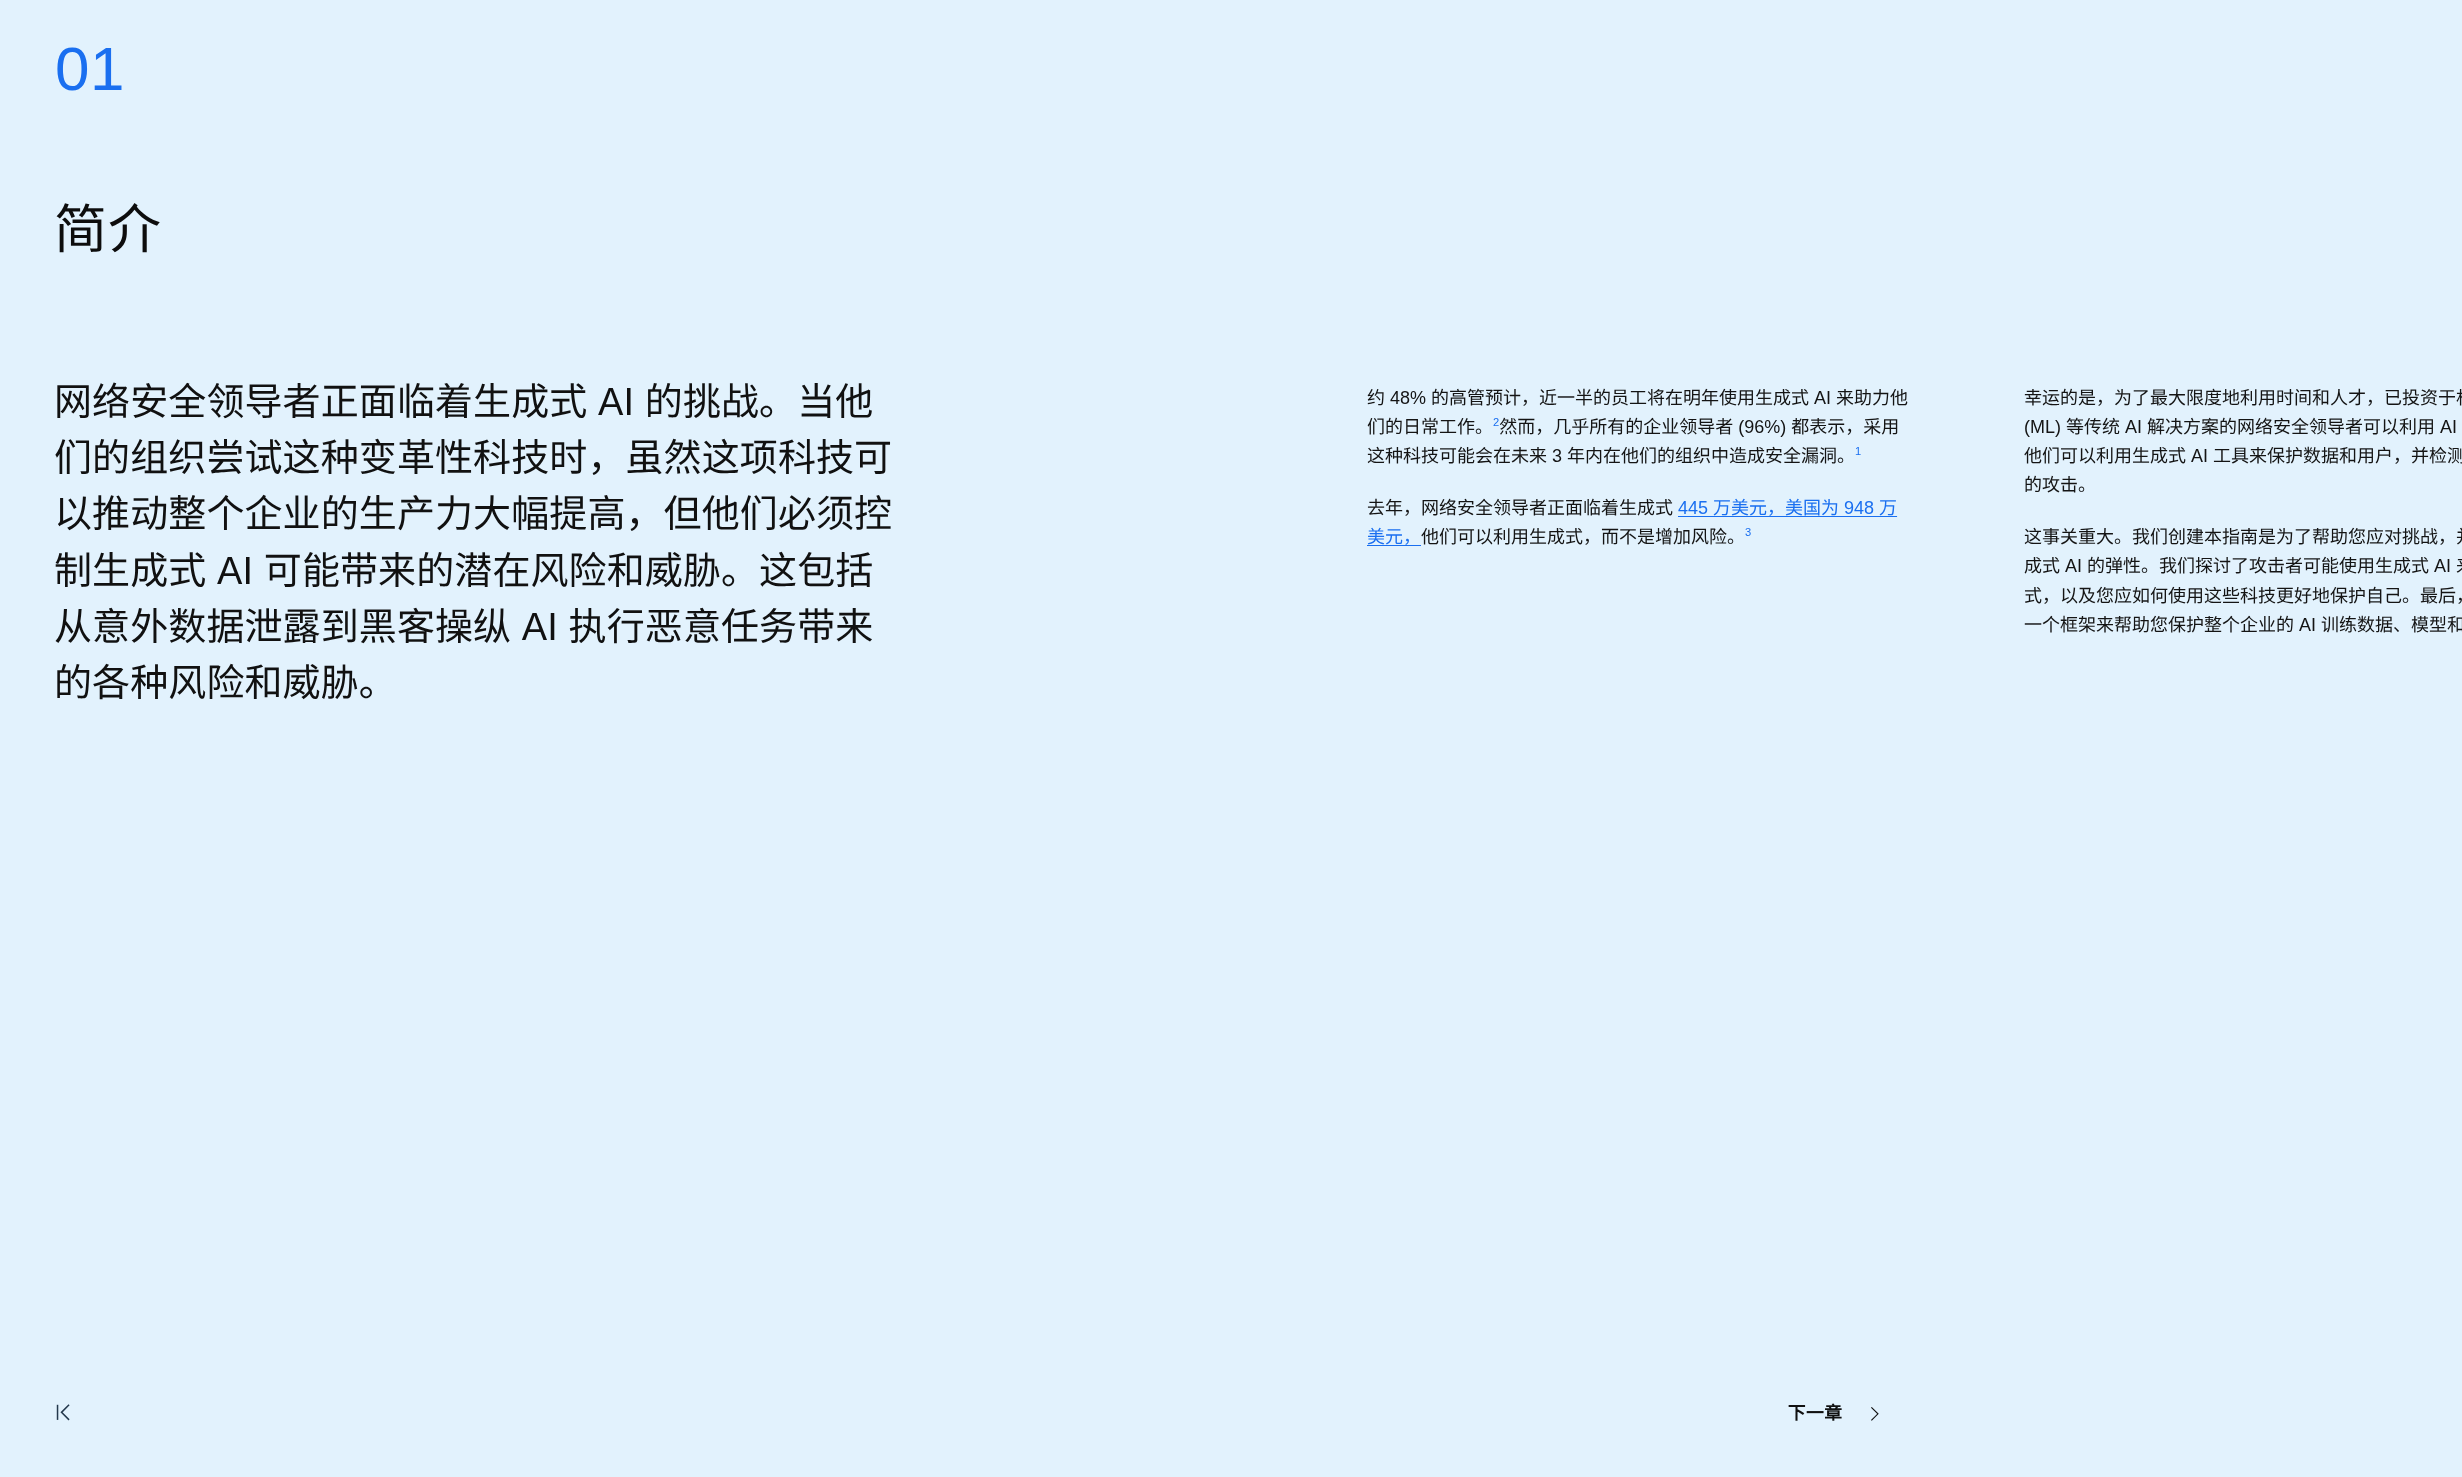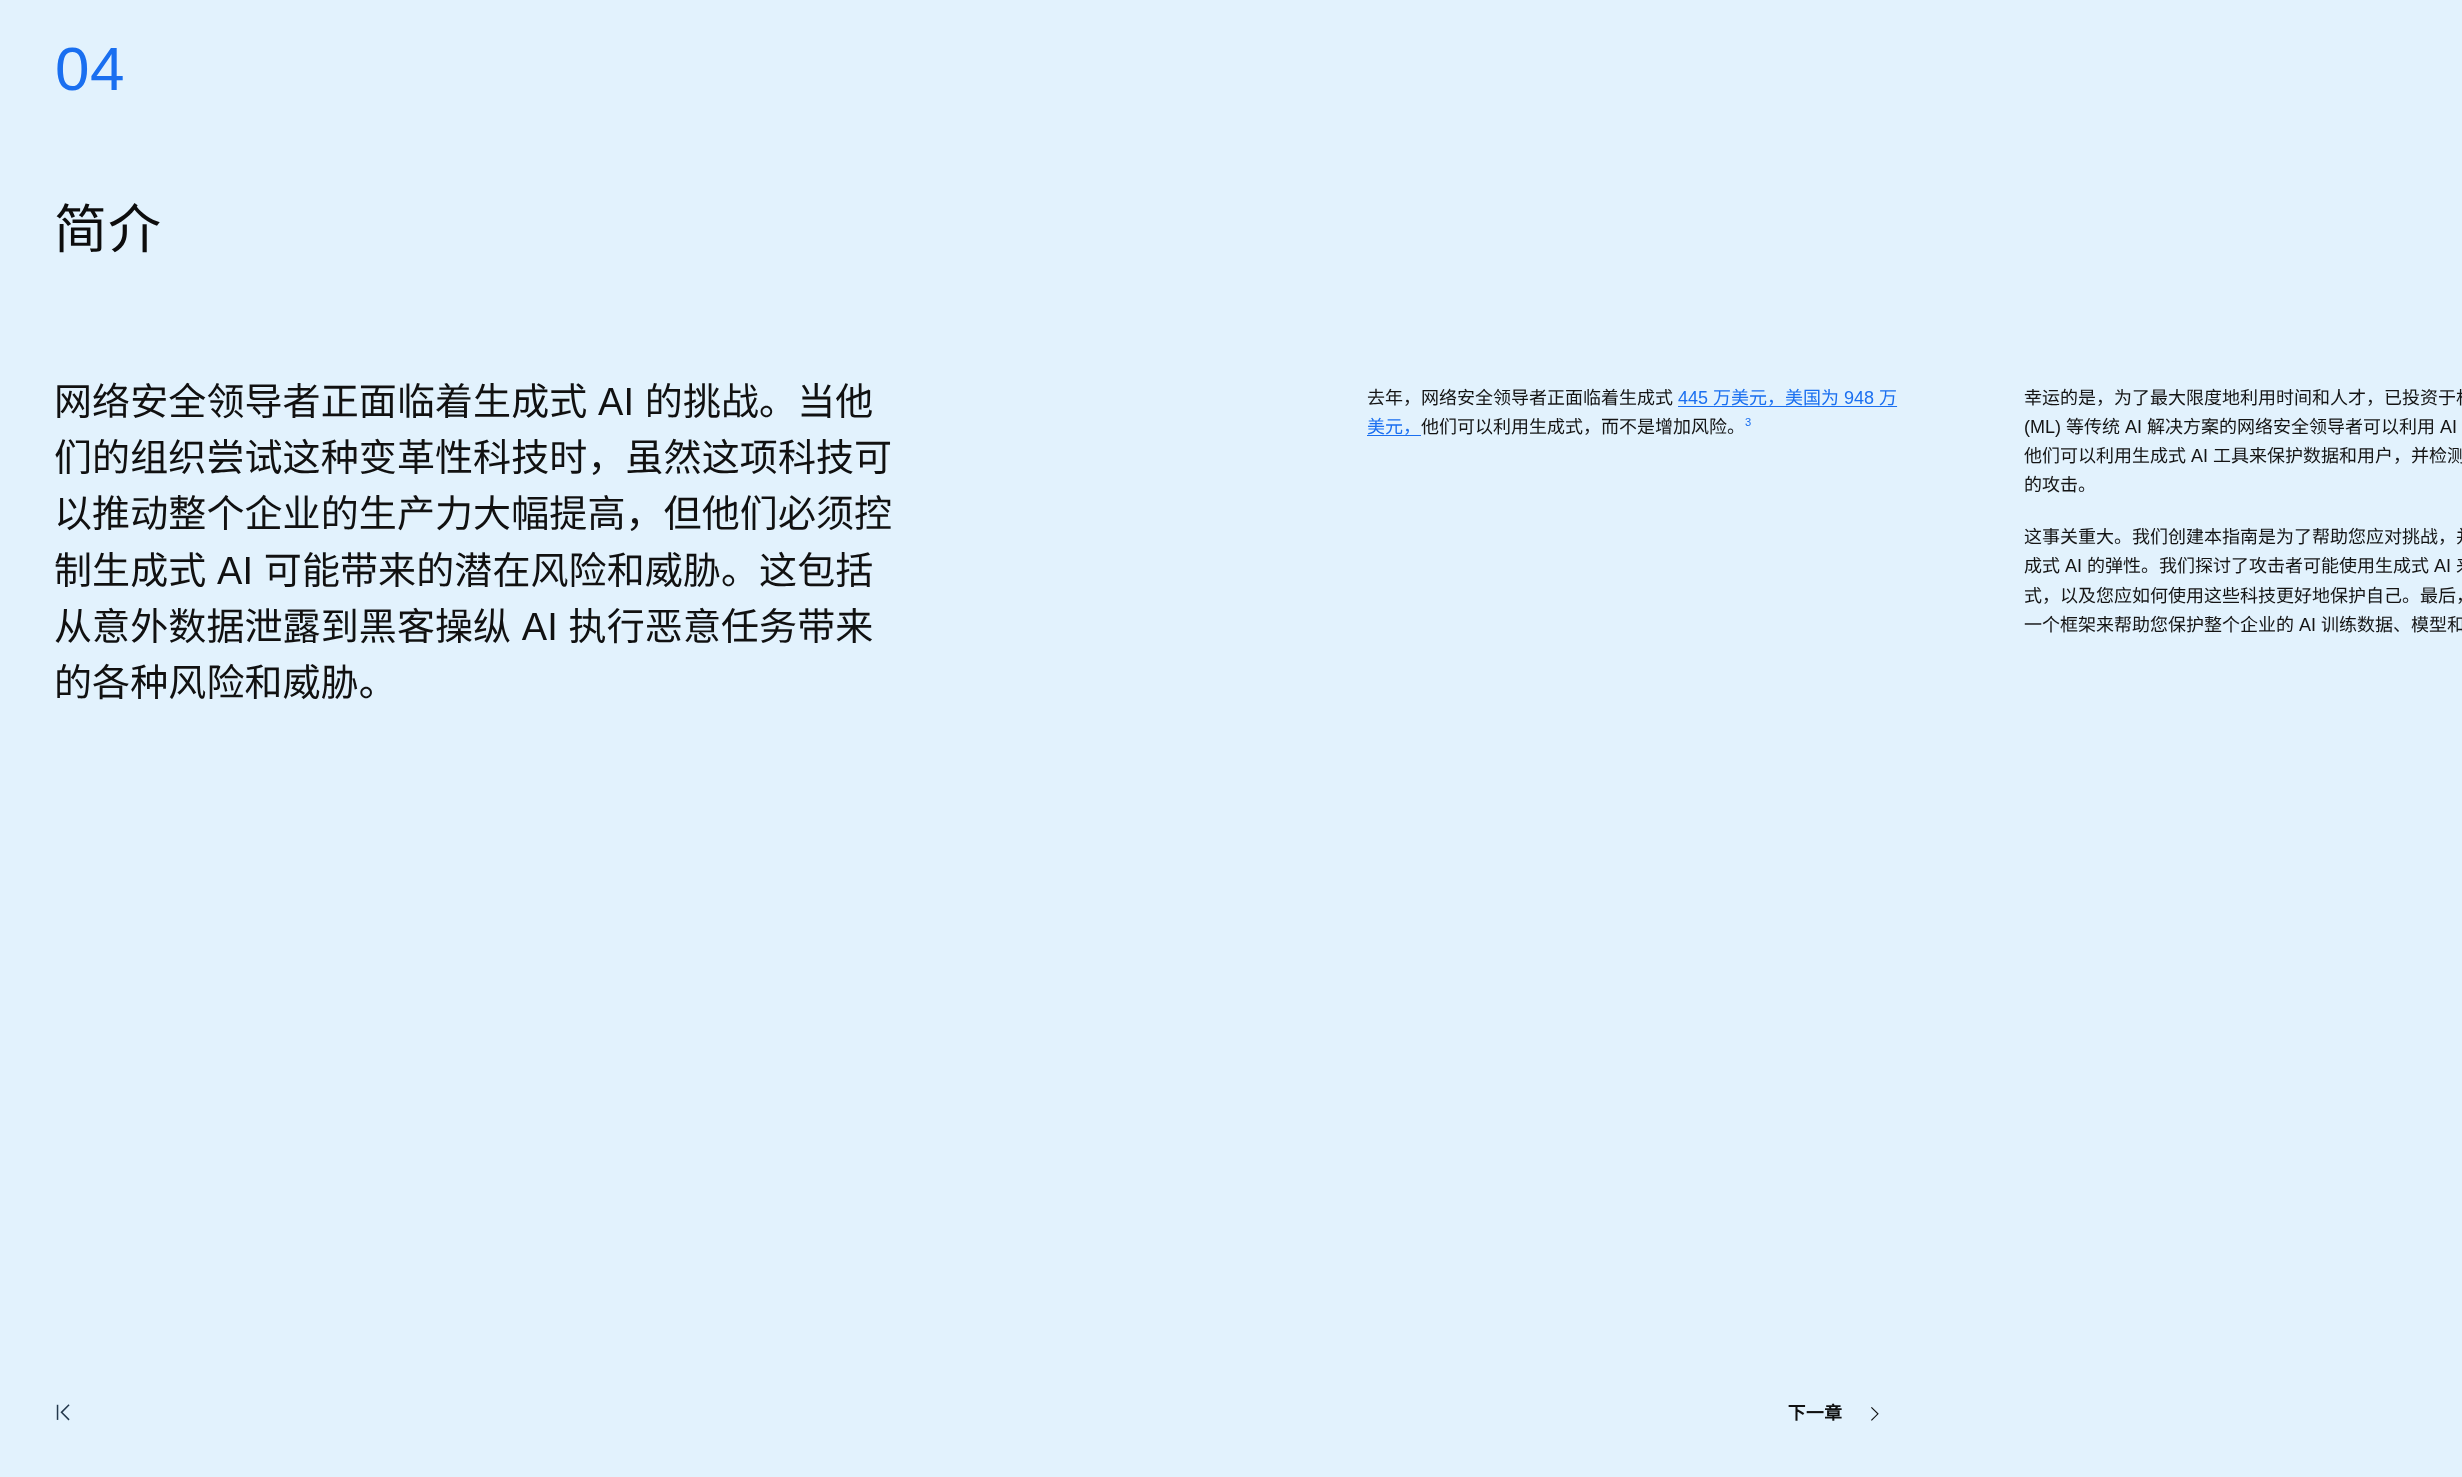--- a/index.html
+++ b/index.html
@@ -121,27 +121,28 @@
   }
   .icon-svg {
     display: block;
   }
 </style>
 </head>
 <body>
 
 <div class="page">
 
-  <div class="chapter-number">04</div>
+  <div class="chapter-number">01</div>
 
   <h1 class="chapter-title">简介</h1>
 
   <div class="lead">网络安全领导者正面临着生成式 AI 的挑战。当他们的组织尝试这种变革性科技时，虽然这项科技可以推动整个企业的生产力大幅提高，但他们必须控制生成式 AI 可能带来的潜在风险和威胁。这包括从意外数据泄露到黑客操纵 AI 执行恶意任务带来的各种风险和威胁。</div>
 
   <div class="col-mid">
+    <p><span>约 48% 的高管预计，近一半的员工将在明年使用生成式 AI 来助力他们的日常工作。</span><sup class="footnote">2</sup><span>然而，几乎所有的企业领导者 (96%) 都表示，采用这种科技可能会在未来 3 年内在他们的组织中造成安全漏洞。</span><sup class="footnote">1</sup></p>
 
     <p><span>去年，网络安全领导者正面临着生成式 </span><a class="ref-link" href="#">445 万美元，美国为 948 万美元，</a><span>他们可以利用生成式，而不是增加风险。</span><sup class="footnote">3</sup></p>
 
   </div>
 
   <div class="col-right">
     <p>幸运的是，为了最大限度地利用时间和人才，已投资于机器学习 (ML) 等传统 AI 解决方案的网络安全领导者可以利用 AI 进行反击。他们可以利用生成式 AI 工具来保护数据和用户，并检测和阻止潜在的攻击。</p>
     <p>这事关重大。我们创建本指南是为了帮助您应对挑战，并充分利用生成式 AI 的弹性。我们探讨了攻击者可能使用生成式 AI 来攻击您的方式，以及您应如何使用这些科技更好地保护自己。最后，我们提供了一个框架来帮助您保护整个企业的 AI 训练数据、模型和应用程序。</p>
   </div>
 

